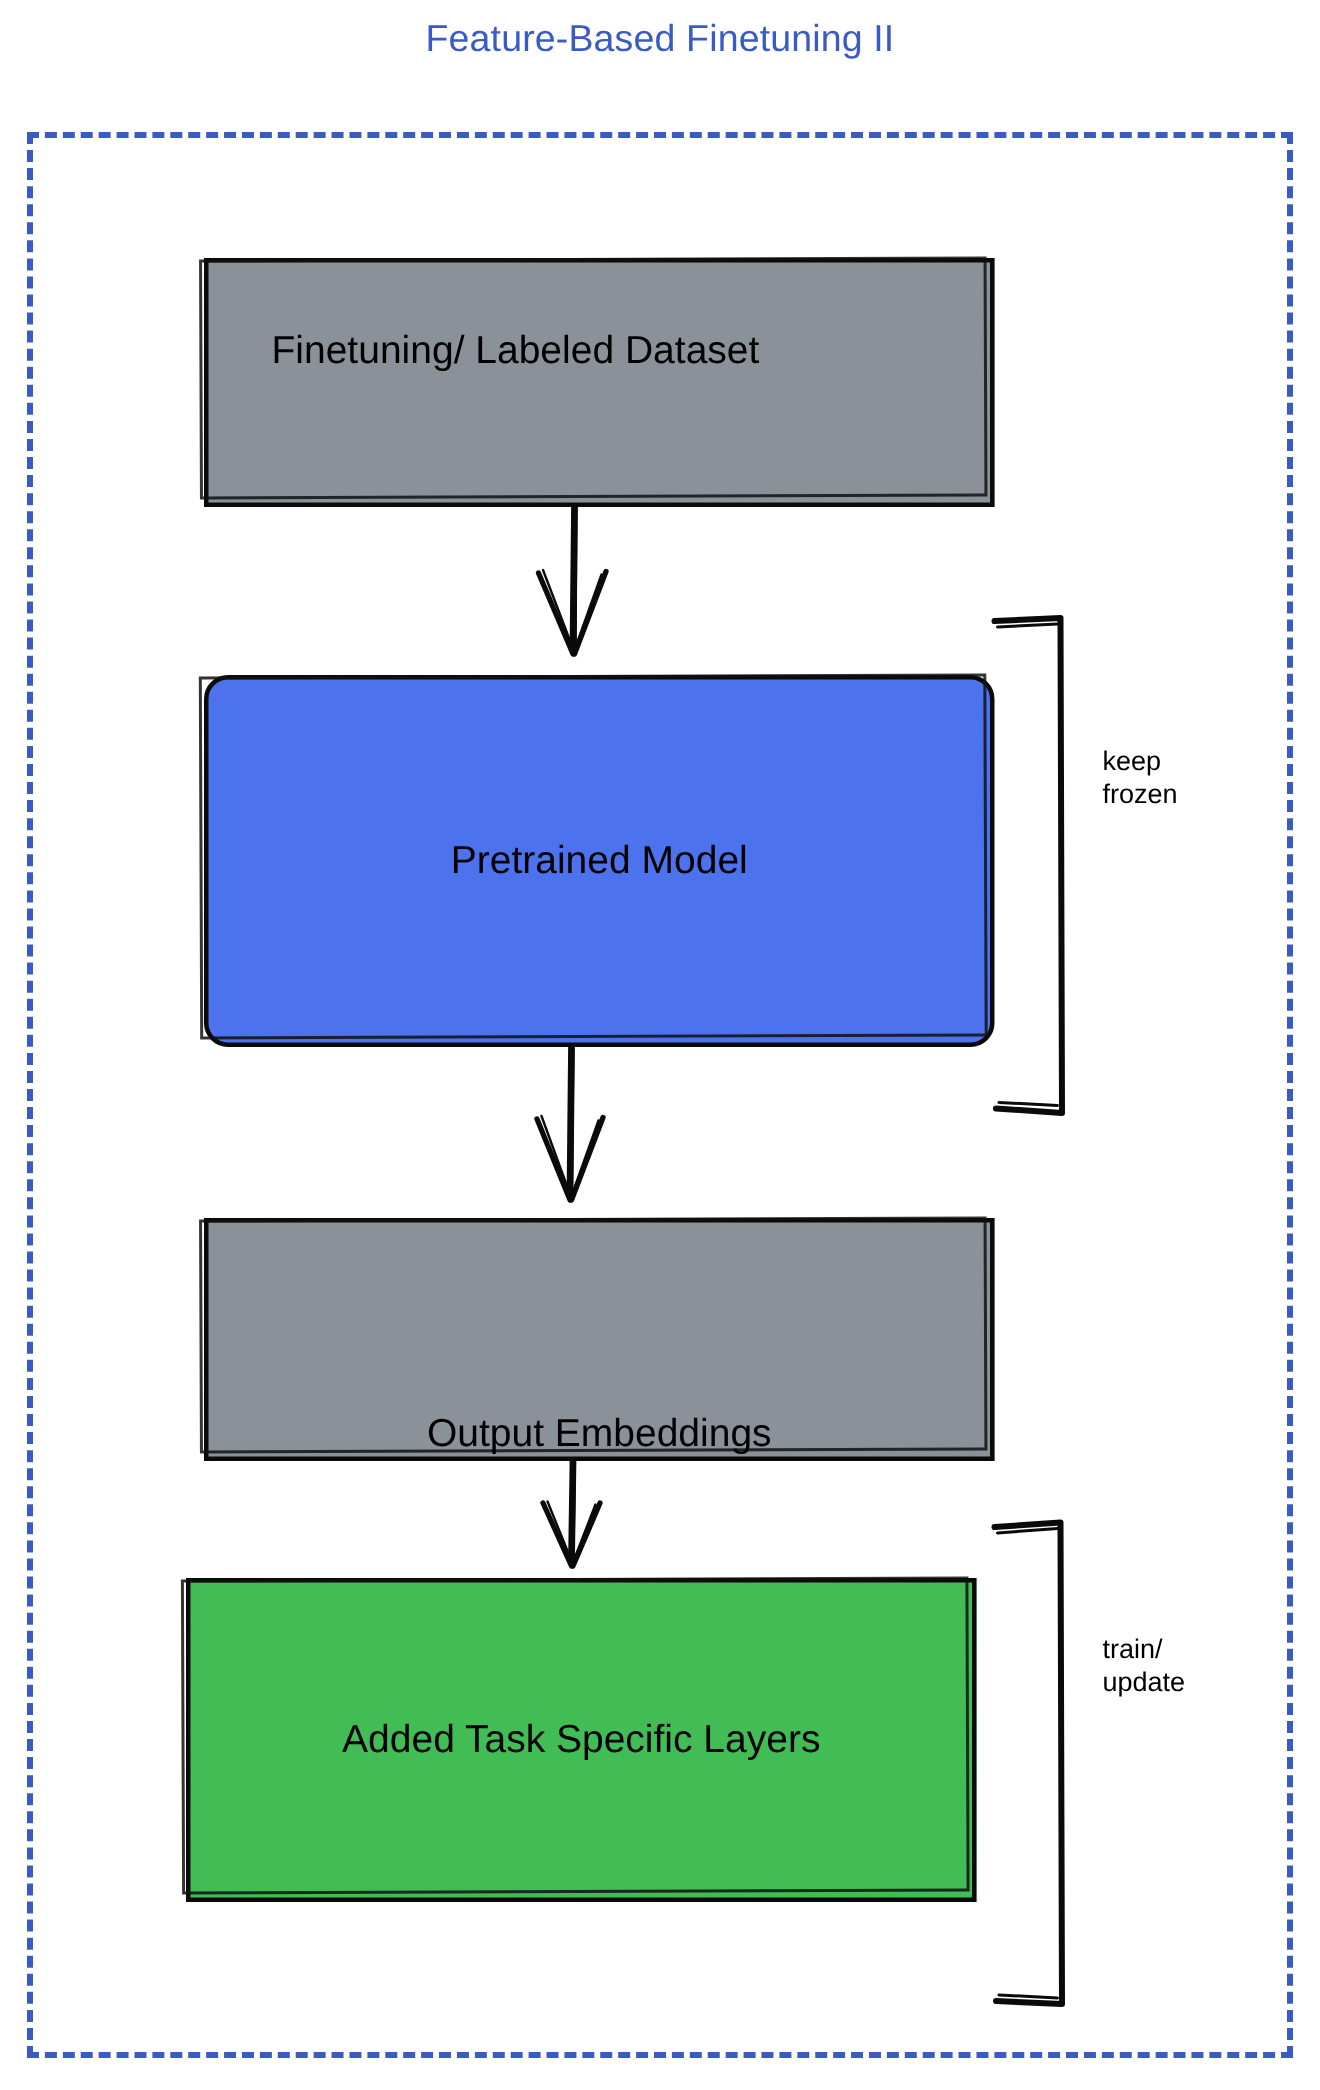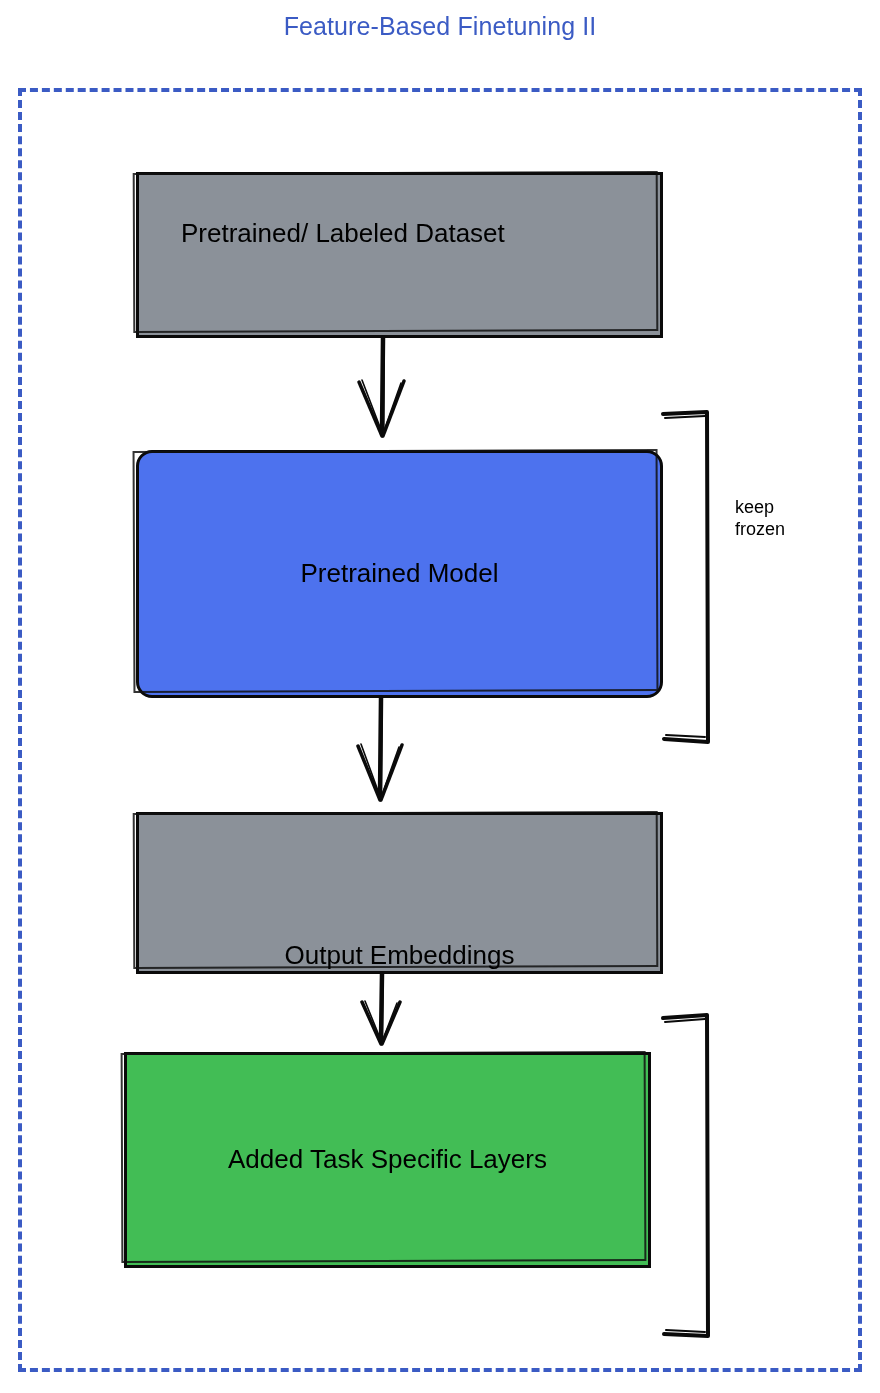--- a/index.html
+++ b/index.html
@@ -150,21 +150,21 @@
 </head>
 <body>
 
 <div id="canvas">
 
   <div class="diagram-title">Feature-Based Finetuning II</div>
 
   <div class="outer-frame"></div>
 
   <div class="node node-dataset">
-    <span class="node-label">Pretrained/ Labeled Dataset</span>
+    <span class="node-label">Finetuning/ Labeled Dataset</span>
   </div>
 
   <svg class="arrow-svg arrow-1" viewBox="0 0 150 118">
     <path d="M63,2 L62,96" stroke="#0a0a0a" stroke-width="4.5" fill="none" stroke-linecap="round"></path>
     <path d="M64,3 L63.5,98" stroke="#0a0a0a" stroke-width="2" fill="none" stroke-linecap="round"></path>
     <path d="M39,46 L62,100" stroke="#0a0a0a" stroke-width="3.5" fill="none" stroke-linecap="round"></path>
     <path d="M42,44 L63,99" stroke="#0a0a0a" stroke-width="1.6" fill="none" stroke-linecap="round"></path>
     <path d="M84,45 L63,100" stroke="#0a0a0a" stroke-width="3.5" fill="none" stroke-linecap="round"></path>
     <path d="M81,47 L62.5,99" stroke="#0a0a0a" stroke-width="1.6" fill="none" stroke-linecap="round"></path>
   </svg>
@@ -205,14 +205,16 @@
 
   <div class="node node-tasklayers">
     <span class="node-label">Added Task Specific Layers</span>
   </div>
 
   <svg class="bracket-svg bracket-train" viewBox="0 0 70 330">
     <path d="M8,8 L52,5 L53,326 L9,324" stroke="#0a0a0a" stroke-width="4" fill="none" stroke-linecap="round" stroke-linejoin="round"></path>
     <path d="M10,12 L50,9" stroke="#0a0a0a" stroke-width="2" fill="none" stroke-linecap="round"></path>
     <path d="M11,320 L50,322" stroke="#0a0a0a" stroke-width="2" fill="none" stroke-linecap="round"></path>
   </svg>
+  <div class="side-label side-label-train">train/
+update</div>
 
 </div>
 
 </body></html>

